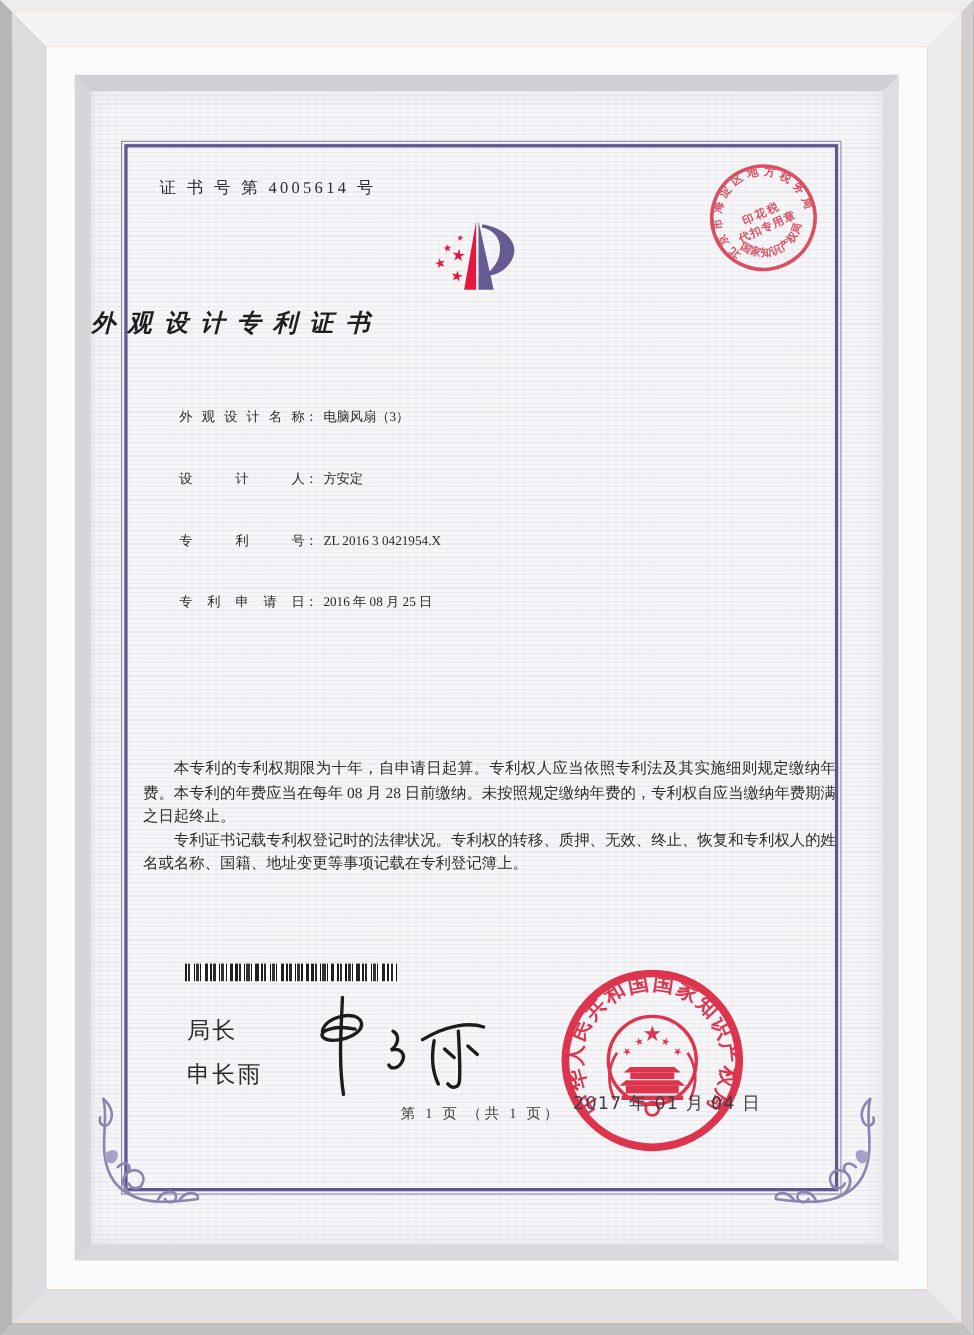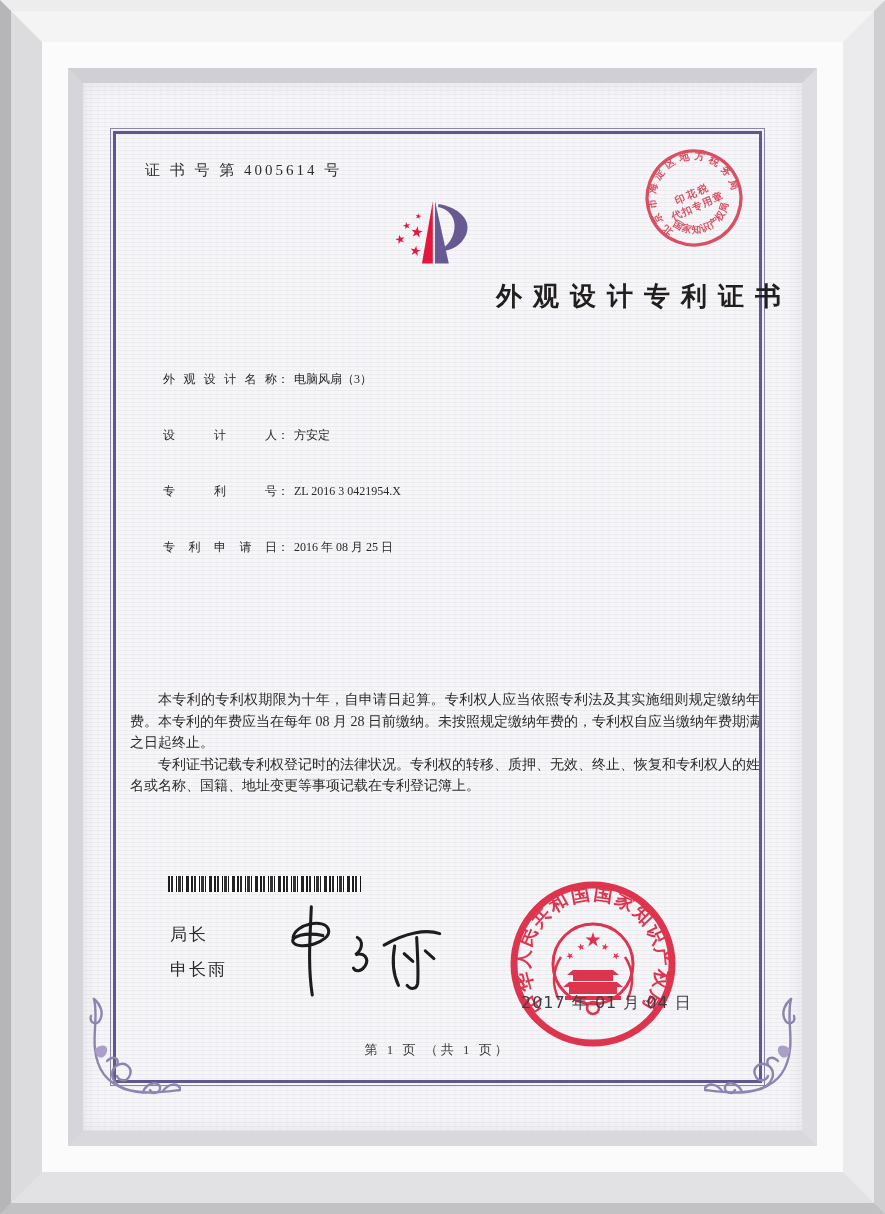--- a/index.html
+++ b/index.html
@@ -32,52 +32,52 @@
 
   .flourish { position:absolute; width:94px; height:102px; z-index:2; }
   .flourish.fl-left { left:4px; top:912px; }
   .flourish.fl-right { left:621px; top:912px; transform:scaleX(-1); }
 
   .cert-no { position:absolute; left:62px; top:78px; font-size:15px; letter-spacing:3px;
     color:#2d2d30; white-space:nowrap; }
 
   .logo { position:absolute; left:294px; top:98px; width:116px; height:88px; }
 
-  .title { position:absolute; left:0; right:10px; top:196px; text-align:right;
-    font-size:26px; font-weight:bold; letter-spacing:11px; color:#211f1e; white-space:nowrap; }
+  .title { position:absolute; left:0; right:10px; top:196px; text-align:left;
+    font-size:22px; font-weight:bold; letter-spacing:11px; color:#211f1e; white-space:nowrap;font-style:italic; }
 
   .fields { position:absolute; left:80px; top:288px; font-size:12px; color:#2a2826; }
   .frow { height:56px; white-space:nowrap; }
   .flabel { display:inline-block; width:114px; text-align:justify; text-align-last:justify; }
   .fcolon { display:inline-block; }
   .fvalue { margin-left:5px; }
 
   .paras { position:absolute; left:47px; top:606px; width:630px; font-size:14px;
     line-height:21.5px; color:#2e2b29; text-align:justify; }
   .paras p { text-indent:2em; margin:0; }
 
   .barcode { position:absolute; left:85px; top:793px; width:193px; height:16px;
     background:repeating-linear-gradient(90deg,
       #1c1c1c 0 2px, #fff 2px 3px, #2a2a2a 3px 5px, #fff 5px 8px,
       #111 8px 9px, #fff 9px 10px, #333 10px 13px, #fff 13px 14px,
       #191919 14px 15px, #fff 15px 18px, #222 18px 21px, #fff 21px 23px); }
 
-  .signer { position:absolute; left:87px; top:840px; font-size:17px; color:#2b2b2b; }
+  .signer { position:absolute; left:87px; top:840px; font-size:21px; color:#2b2b2b; }
   .signer .role { margin-bottom:12px; letter-spacing:2px; }
   .signer .name { letter-spacing:2px; }
 
   .signature { position:absolute; left:190px; top:812px; width:182px; height:106px; z-index:4; }
 
   .seal { position:absolute; left:424px; top:795px; width:172px; height:172px; z-index:3; opacity:.93; }
 
   .seal-date { position:absolute; left:438px; top:910px; z-index:5; font-size:16px;
     color:#3d3d46; letter-spacing:1px; white-space:nowrap;
     font-family:"DejaVu Sans","Liberation Sans",sans-serif; }
 
-  .page-footer { position:absolute; left:27px; width:655px; top:958px; text-align:center;
+  .page-footer { position:absolute; left:27px; width:655px; top:920px; text-align:center;
     font-size:13px; letter-spacing:3px; color:#3a3a3a; }
 
   .tax-stamp { position:absolute; left:560px; top:64px; width:102px; height:102px;
     transform:rotate(-24deg); opacity:.88; z-index:5; }
 </style>
 </head>
 <body>
 
 <div class="photo">
  <div class="bevel1">

